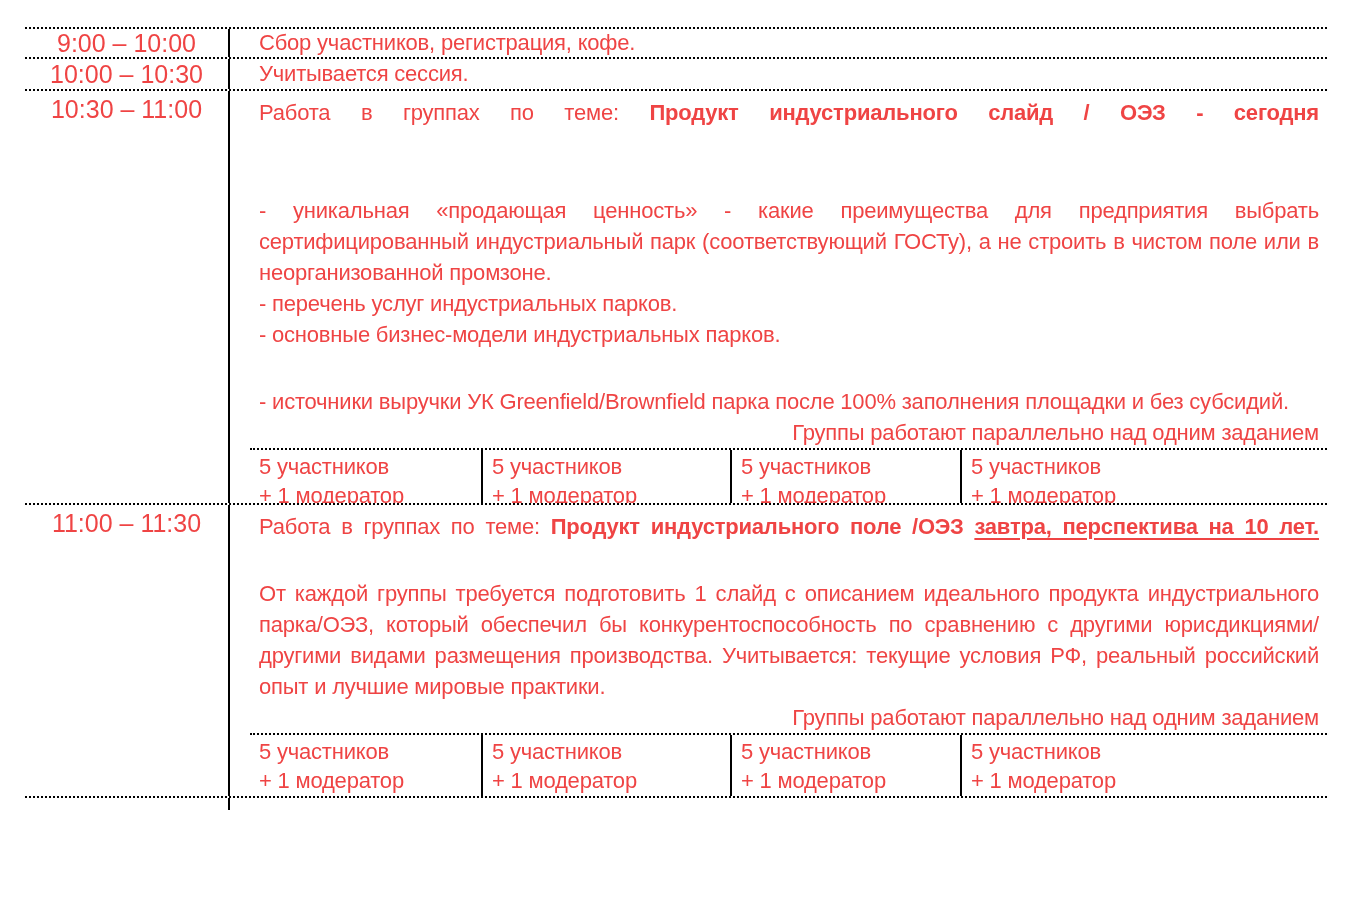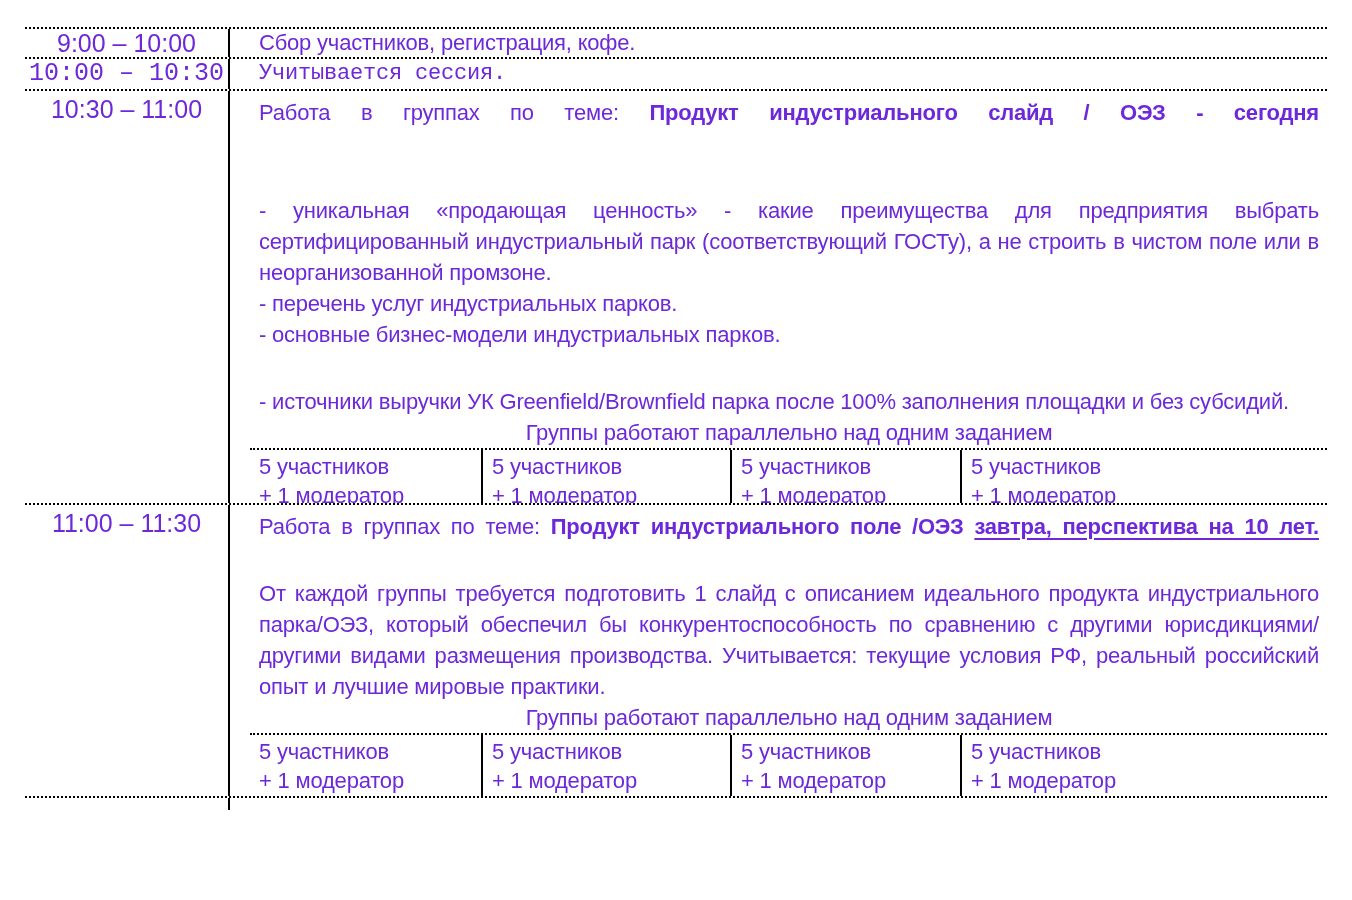--- a/index.html
+++ b/index.html
@@ -1,38 +1,38 @@
 <!DOCTYPE html>
 <html><head>
 <meta charset="utf-8">
 <style>
   * { margin: 0; padding: 0; box-sizing: border-box; }
   html, body { background: #ffffff; }
   .canvas {
     position: relative;
     width: 1352px; height: 900px;
     background: #ffffff;
-    color: #6d28d9;
+    color: #ef4444;
     font-family: "Liberation Sans", sans-serif;
     overflow: hidden;
   }
   .table {
     position: absolute;
     left: 25px; top: 27px;
     width: 1302px;
     border-top: 2px dotted #000;
   }
   .row {
     display: flex;
     border-bottom: 2px dotted #000;
     overflow: hidden;
   }
   .row-tail { display: flex; height: 12px; }
   .r1 { height: 30px; }
-  .r2 { height: 32px; font-family: Liberation Mono, monospace; }
+  .r2 { height: 32px; }
   .r3 { height: 414px; }
   .r4 { height: 293px; }
   .r5 { height: 90px; }
   .time-cell {
     flex: 0 0 203px;
     width: 203px;
     text-align: center;
     font-size: 25px;
     overflow: hidden;
   }
@@ -70,21 +70,21 @@
     font-weight: bold;
     text-decoration: underline;
     text-decoration-thickness: 2px;
     text-underline-offset: 4px;
   }
   .groups-block {
     margin-top: auto;
     flex-shrink: 0;
     background: #ffffff;
   }
-  .groups-note { text-align: center; }
+  .groups-note { text-align: right; }
   .groups-row {
     display: flex;
     border-top: 2px dotted #000;
     height: 65px;
     overflow: hidden;
   }
   .group-cell {
     padding: 2px 4px 0 9px;
     line-height: 29px;
     overflow: hidden;

